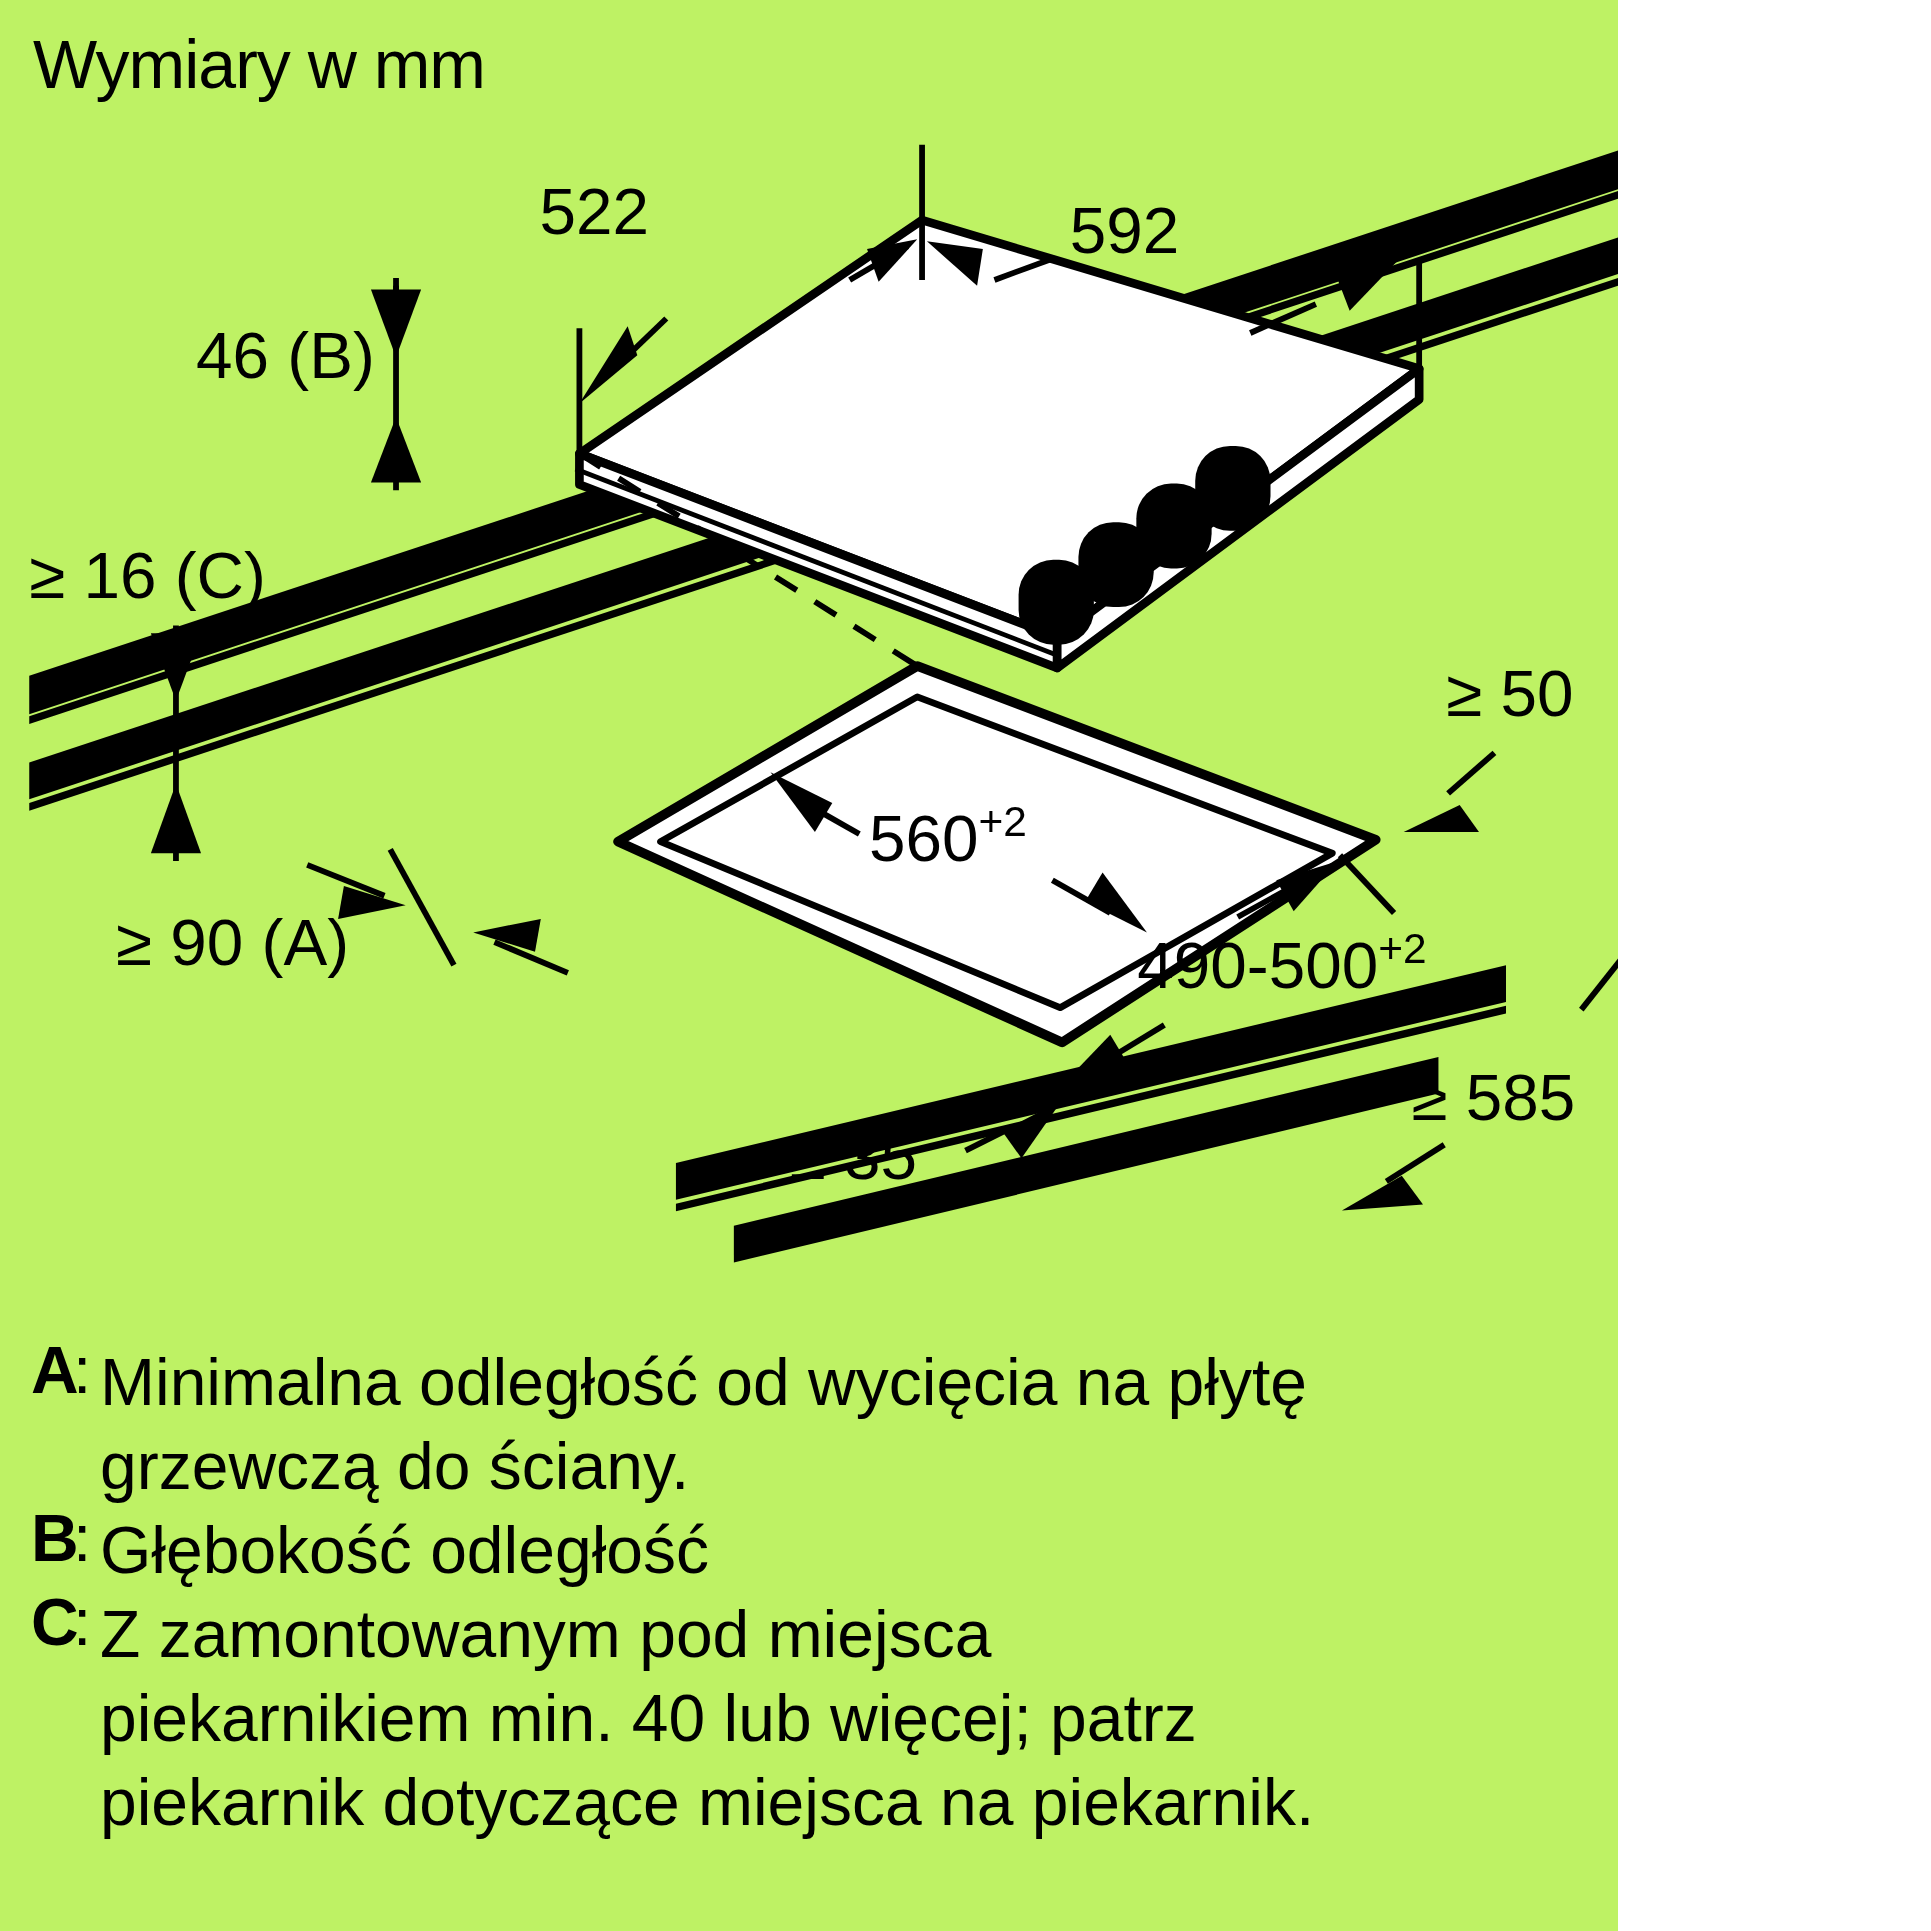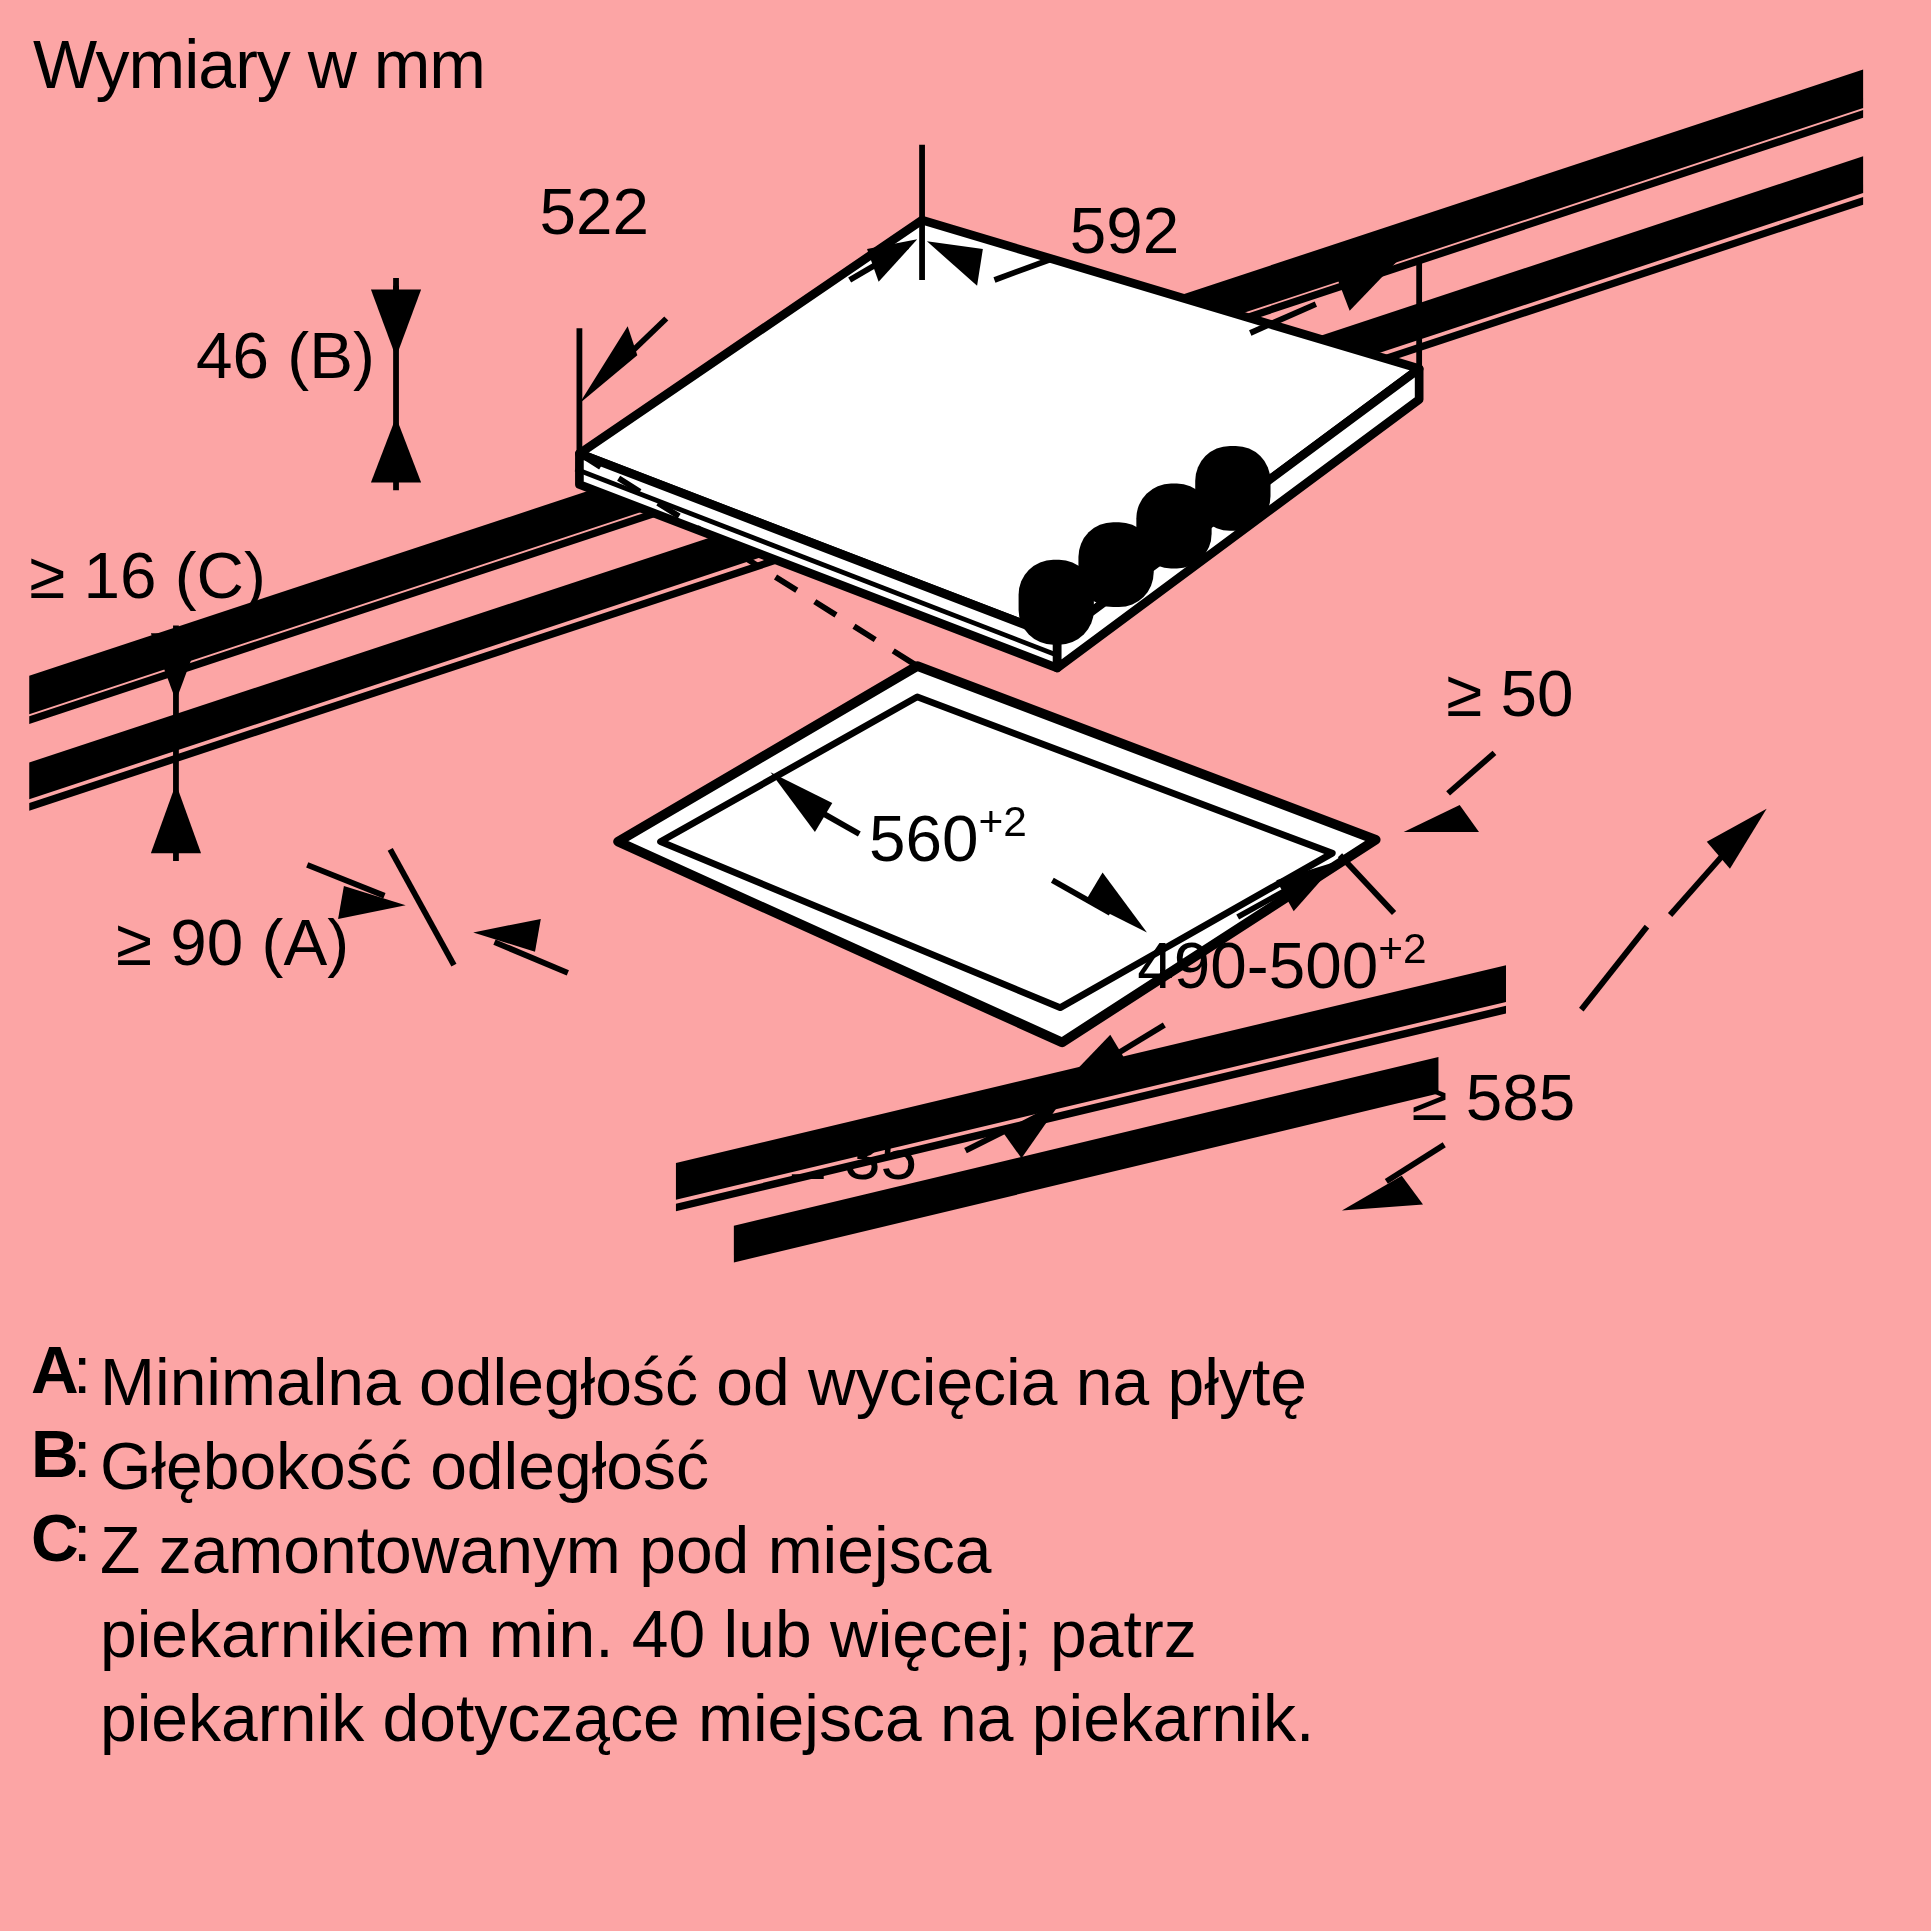--- a/index.html
+++ b/index.html
@@ -2,23 +2,23 @@
 <html><head>
 <meta charset="utf-8">
 <style>
   html, body {
     margin: 0;
     padding: 0;
     background: #ffffff;
   }
   #page {
     position: relative;
-    width: 1931px;
+    width: 1618px;
     height: 1931px;
-    background: #fca5a5;
+    background: #bef264;
     font-family: "Liberation Sans", sans-serif;
     color: #000000;
     overflow: hidden;
   }
   #title {
     position: absolute;
     left: 33px;
     top: 25px;
     font-size: 68px;
     font-weight: 400;
@@ -219,20 +219,21 @@
 
   </svg>
 
   <div id="legend">
 
     <div class="legend-row">
       <span class="legend-key">A</span>
       <span class="legend-colon">:</span>
       <span class="legend-text">
         <span class="ln">Minimalna odległość od wycięcia na płytę</span>
+        <span class="ln">grzewczą do ściany.</span>
       </span>
     </div>
 
     <div class="legend-row">
       <span class="legend-key">B</span>
       <span class="legend-colon">:</span>
       <span class="legend-text">
         <span class="ln">Głębokość odległość</span>
       </span>
     </div>

